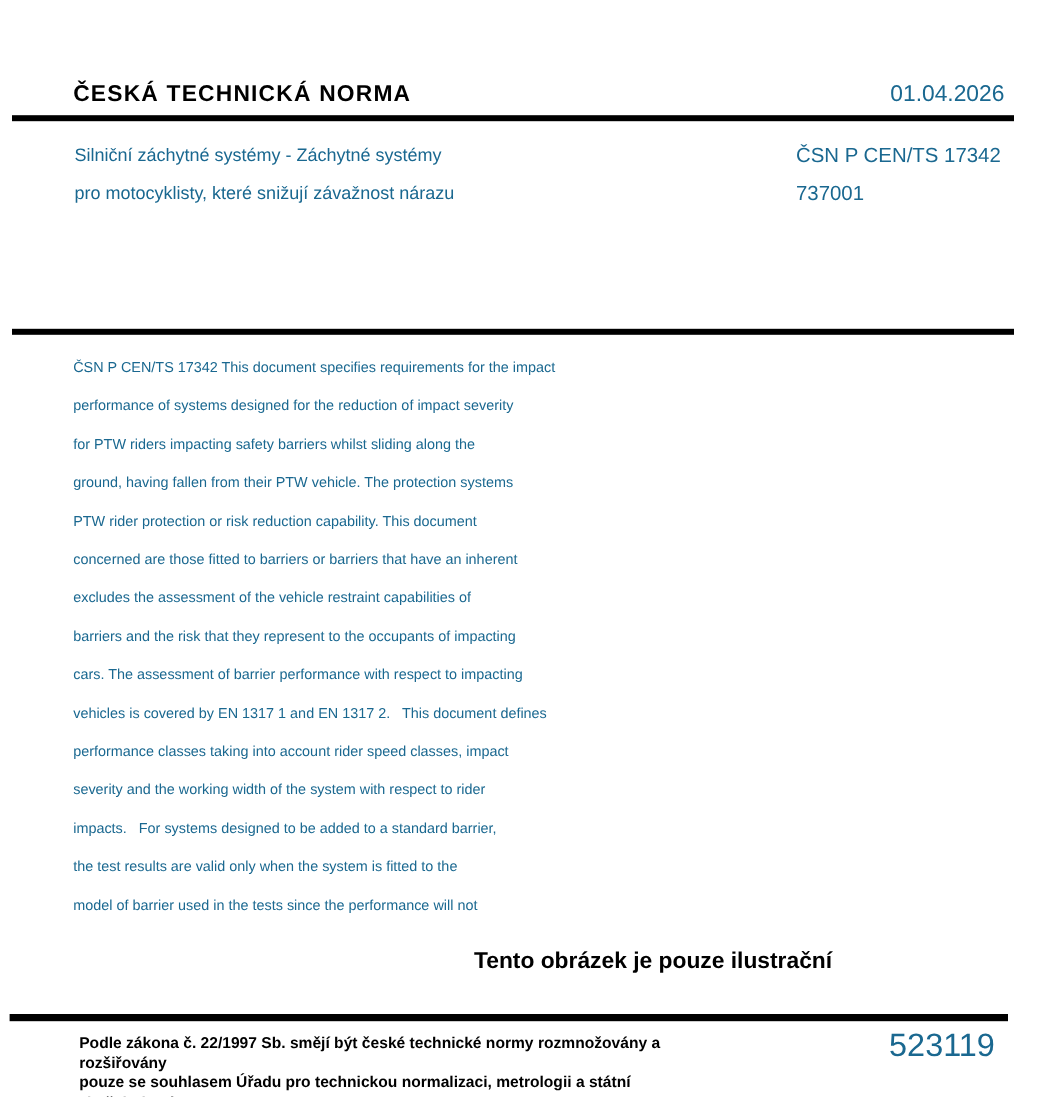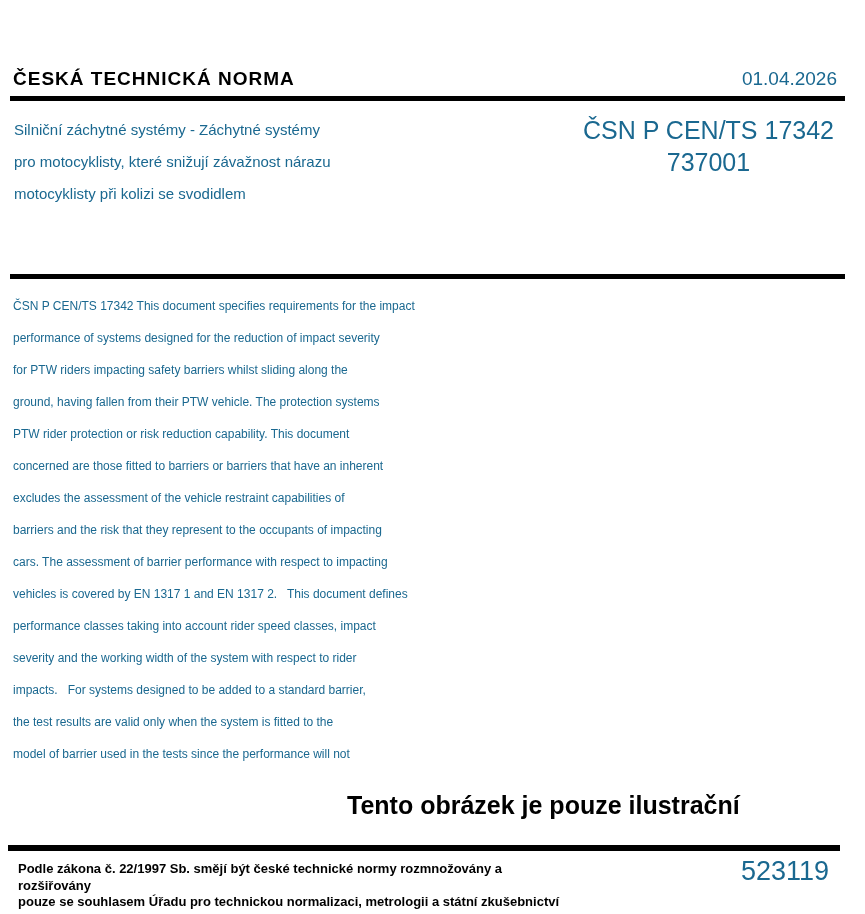--- a/index.html
+++ b/index.html
@@ -5,21 +5,21 @@
   :root { --accent: #1a6890; --ink: #000000; --paper: #ffffff; }
   * { box-sizing: border-box; margin: 0; padding: 0; }
   html, body { background: #fff; }
   body {
     width: 865px; height: 914px;
     position: relative;
     font-family: "Liberation Sans", sans-serif;
     background: var(--paper);
     overflow: hidden;
   }
-  .txt { white-space: pre-wrap; }
+  .txt { white-space: pre-wrap; margin-left: 48px; }
 
   
   .header-row {
     position: absolute; top: 68px; left: 13px; right: 28px;
     display: flex; justify-content: space-between; align-items: baseline;
   }
   .org-title {
     font-size: 19px; font-weight: bold; color: var(--ink);
     letter-spacing: 1px;
   }
@@ -31,34 +31,34 @@
   .rule-2 { top: 274px; left: 10px; width: 835px; height: 5px; }
   .rule-3 { top: 845px; left: 8px;  width: 832px; height: 6px; }
 
   
   .title-row {
     position: absolute; top: 114px; left: 14px; right: 31px;
     display: flex; justify-content: space-between;
   }
   .title-left { color: var(--accent); font-size: 15px; line-height: 32px; }
   .title-right {
-    color: var(--accent); font-size: 25px; line-height: 32px;
-    text-align: center; flex-shrink: 0;
+    color: var(--accent); font-size: 17px; line-height: 32px;
+    text-align: left; flex-shrink: 0;
   }
 
   
   .abstract {
     position: absolute; top: 290px; left: 13px; right: 30px;
     color: var(--accent); font-size: 12px; line-height: 32px;
   }
 
   
   .note {
     position: absolute; top: 791px; left: 347px;
-    color: var(--ink); font-size: 25px; font-weight: bold;
+    color: var(--ink); font-size: 19px; font-weight: bold;
   }
 
   
   .footer-legal {
     position: absolute; top: 861px; left: 18px; width: 560px;
     color: var(--ink); font-size: 13px; font-weight: bold; line-height: 16.5px;
   }
   .order-number {
     position: absolute; top: 856px; right: 36px;
     color: var(--accent); font-size: 27px;
@@ -73,21 +73,20 @@
     <div class="org-title txt">ČESKÁ TECHNICKÁ NORMA</div>
     <div class="header-date txt">01.04.2026</div>
   </div>
 
   <div class="rule rule-1"></div>
 
   <div class="title-row">
     <div class="title-left">
       <div class="txt">Silniční záchytné systémy - Záchytné systémy</div>
       <div class="txt">pro motocyklisty, které snižují závažnost nárazu</div>
-      <div class="txt">motocyklisty při kolizi se svodidlem</div>
     </div>
     <div class="title-right">
       <div class="txt">ČSN P CEN/TS 17342</div>
       <div class="txt">737001</div>
     </div>
   </div>
 
   <div class="rule rule-2"></div>
 
   <div class="abstract">

